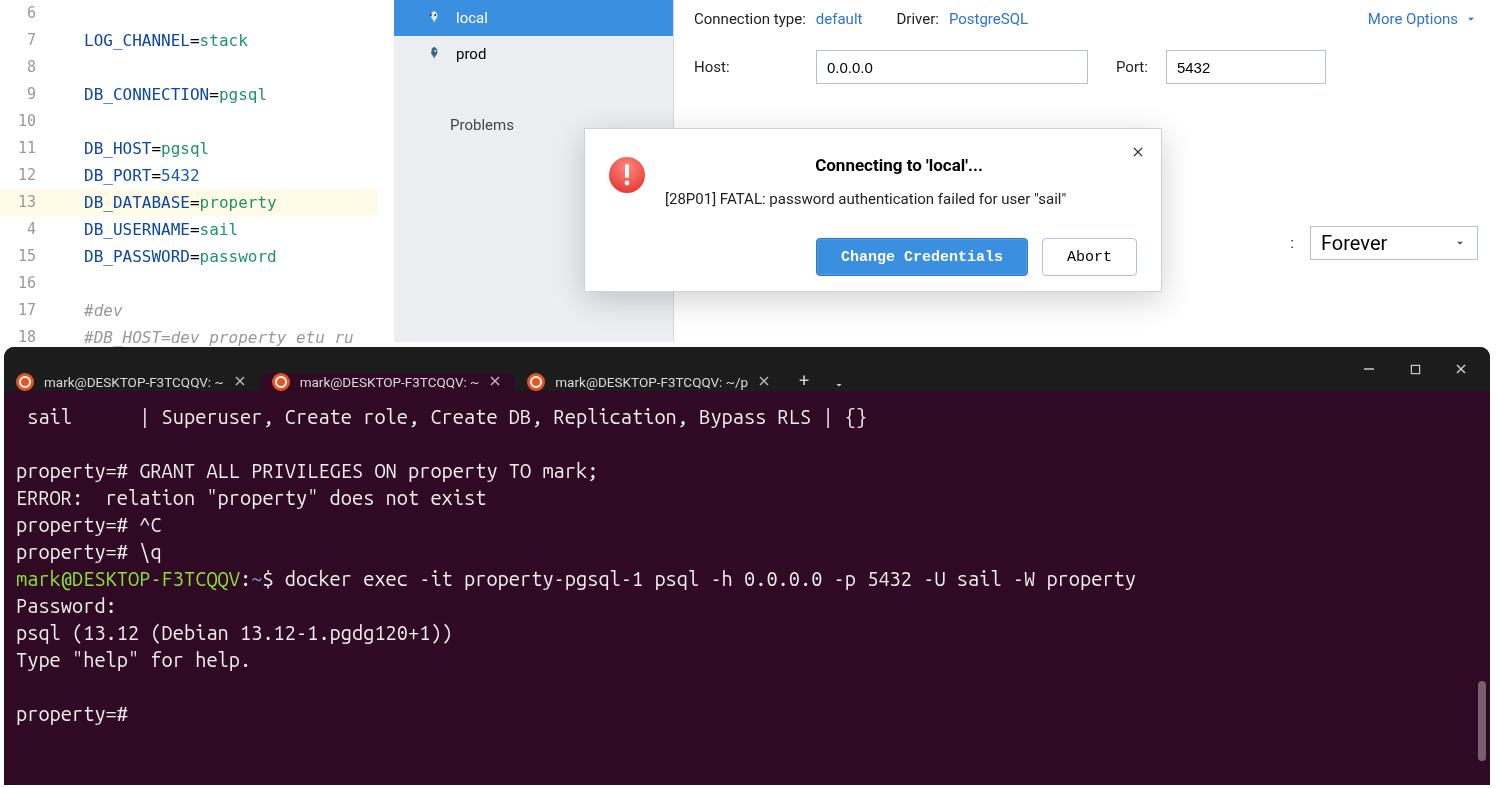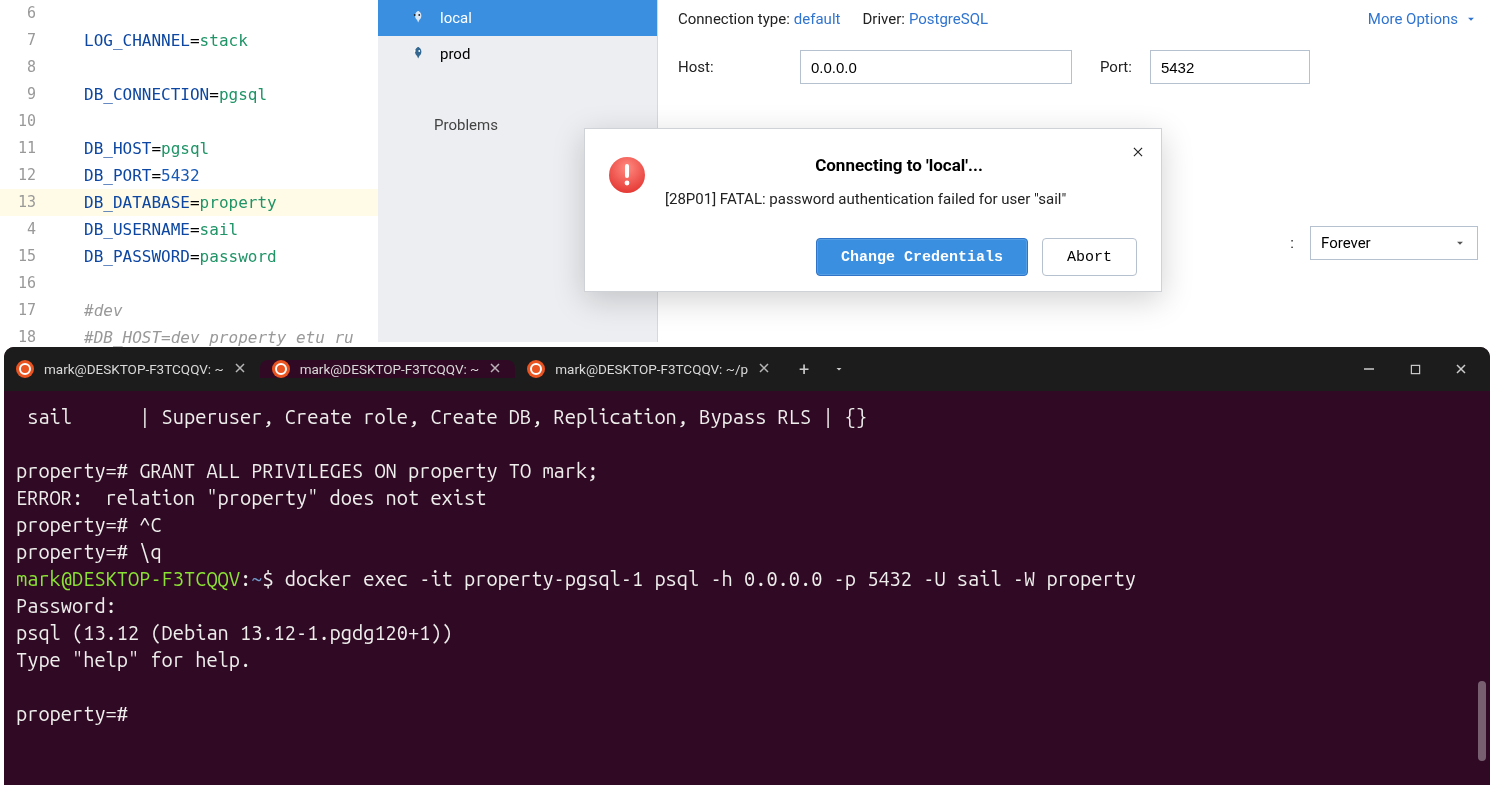--- a/index.html
+++ b/index.html
@@ -33,21 +33,21 @@
   }
   .code { flex: 1; padding-left: 34px; white-space: pre; }
   .editor-row.highlight { background: #fffbe6; }
   .tok-key { color: #0d47a1; }
   .tok-val { color: #1f9467; }
   .tok-num { color: #1859b5; }
   .tok-comment { color: #999; font-style: italic; }
 
   
   .dbpanel {
-    position: absolute; left: 378px; top: 0; right: 0; height: 342px;
+    position: absolute; left: 394px; top: 0; right: 0; height: 342px;
     background: #f4f5f6;
     display: flex;
   }
   .db-sidebar {
     width: 280px;
     background: #eceef1;
     display: flex; flex-direction: column;
     border-right: 1px solid #d6d8db;
   }
   .db-conn {
@@ -59,36 +59,36 @@
   .elephant { width: 18px; height: 18px; display:inline-block; }
   .db-problems {
     margin-top: 34px; padding: 10px 18px 10px 56px; color: #444;
     font-size: 15px;
   }
   .db-main {
     flex: 1; background: #fff;
     padding: 10px 20px 0 20px;
     position: relative;
   }
-  .db-row { display: flex; align-items: center; gap: 4px; margin-bottom: 22px; font-size: 15px; }
+  .db-row { display: flex; align-items: center; gap: 10px; margin-bottom: 22px; font-size: 15px; }
   .db-row .spacer { flex:1; }
   .link { color: #2f74d0; cursor: pointer; }
   .label { color: #222; }
   .field {
     height: 34px; padding: 4px 10px; border: 1px solid #b5c1ce; background:#fff;
     font-size: 15px;
   }
   .more-opts { color:#2f74d0; display:flex; align-items:center; gap:6px; }
   .chev { width: 14px; height: 14px; }
   .db-row2 { display:flex; align-items:center; justify-content:flex-end; gap:10px; margin-top: 142px; }
   .db-save-lbl { color:#222; margin-right:6px; font-size:15px; }
   .select {
     width: 168px; height: 34px; border:1px solid #b5c1ce; background:#fff;
     display:flex; align-items:center; justify-content:space-between;
-    padding: 0 10px; font-size:15px;
+    padding: 0 10px; font-size:20px;
   }
 
   
   .dialog-shadow {
     position: absolute; left: 584px; top: 128px;
     width: 578px;
     background: #fff;
     border: 1px solid #cfd3d7;
     box-shadow: 0 8px 30px rgba(0,0,0,.18);
     z-index: 50;
@@ -122,21 +122,21 @@
   
   .termwin {
     position:absolute; left:4px; top: 347px; width: 1486px; height: 438px;
     background: #300a24;
     border-radius: 10px 10px 0 0;
     overflow:hidden;
     color:#e6e0e4;
   }
   .term-tabs {
     height: 44px; background:#1c1c1c;
-    display:flex; align-items:center;
+    display:flex; align-items:flex-end;
     position:relative;
   }
   .term-tab {
     display:flex; align-items:center; gap:10px;
     padding: 0 14px 0 12px; font-size:13.5px; color:#d9d9d9;
     position:relative;
     min-width: 230px;
   }
   .term-tab.active {
     background:#300a24;

